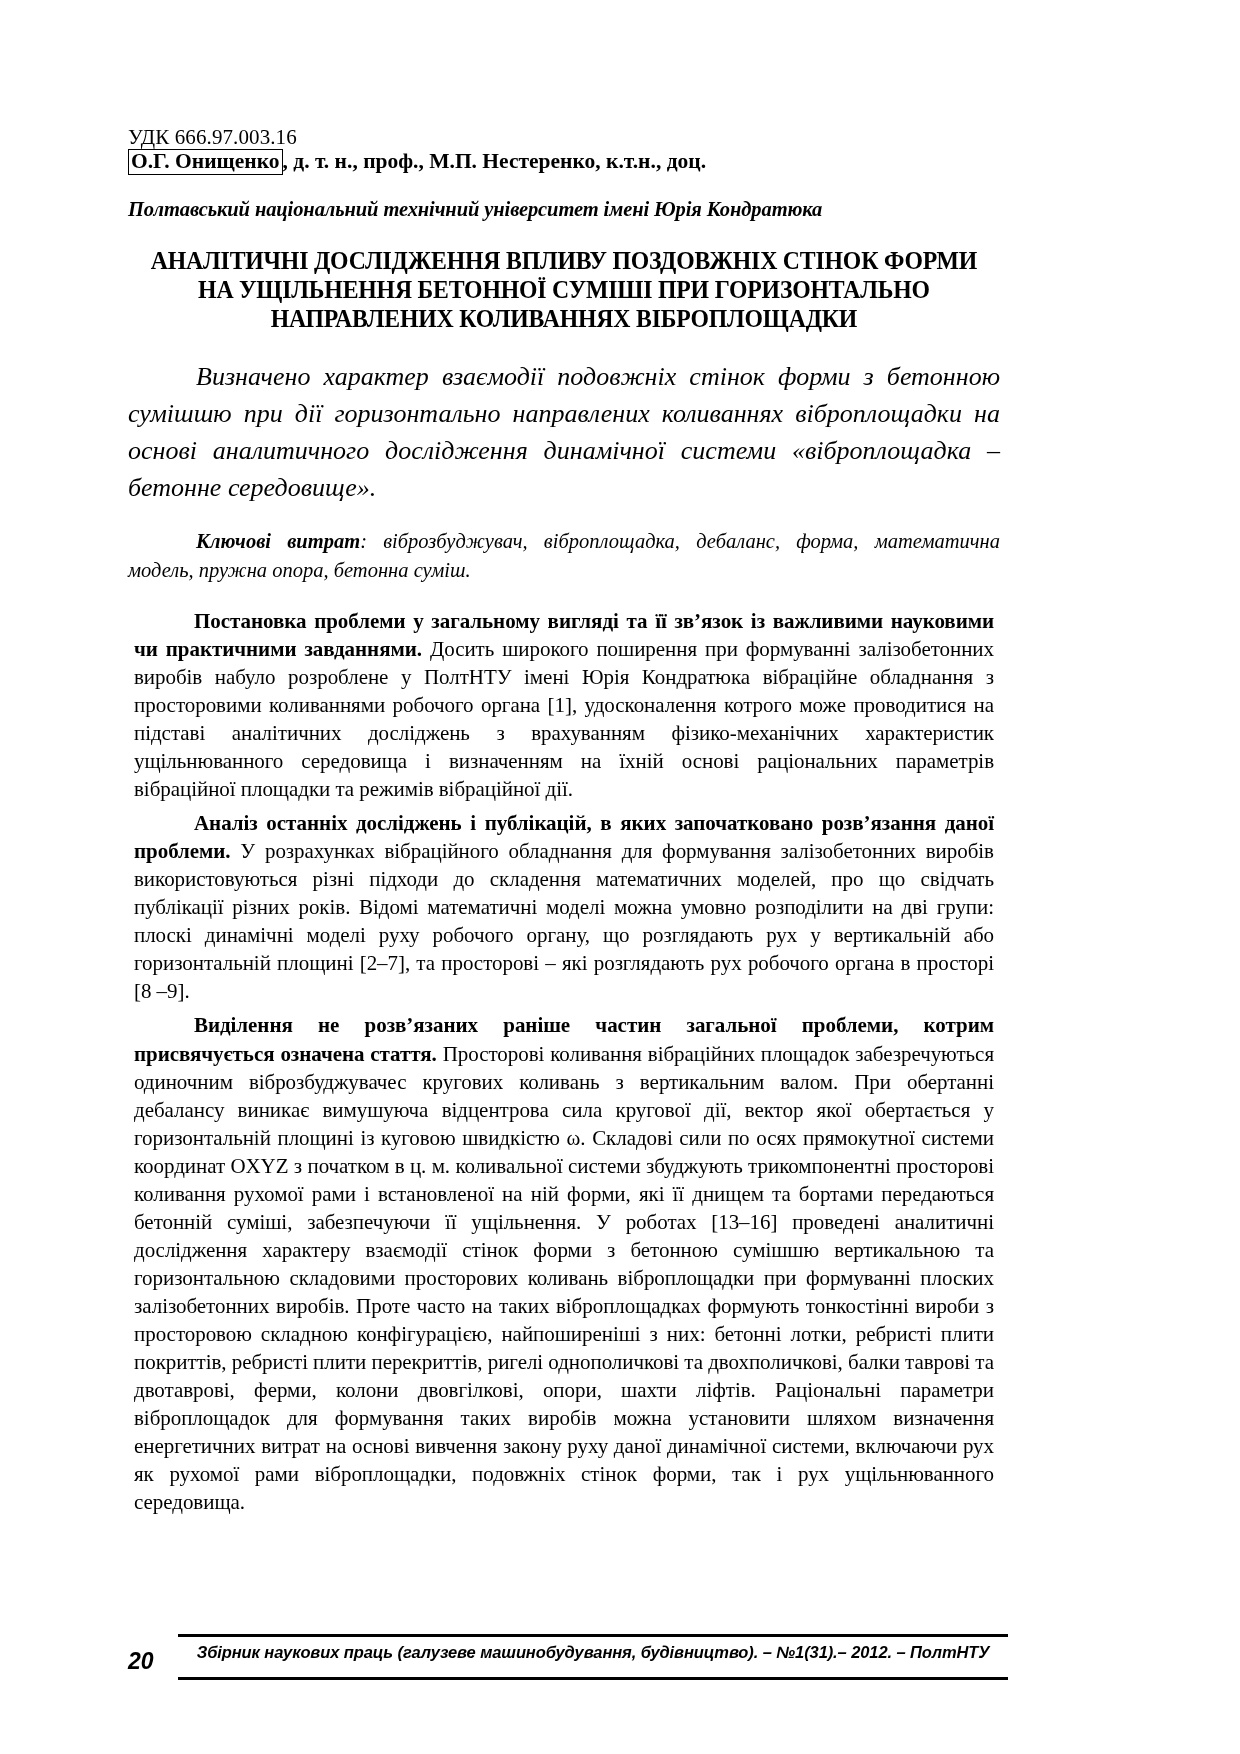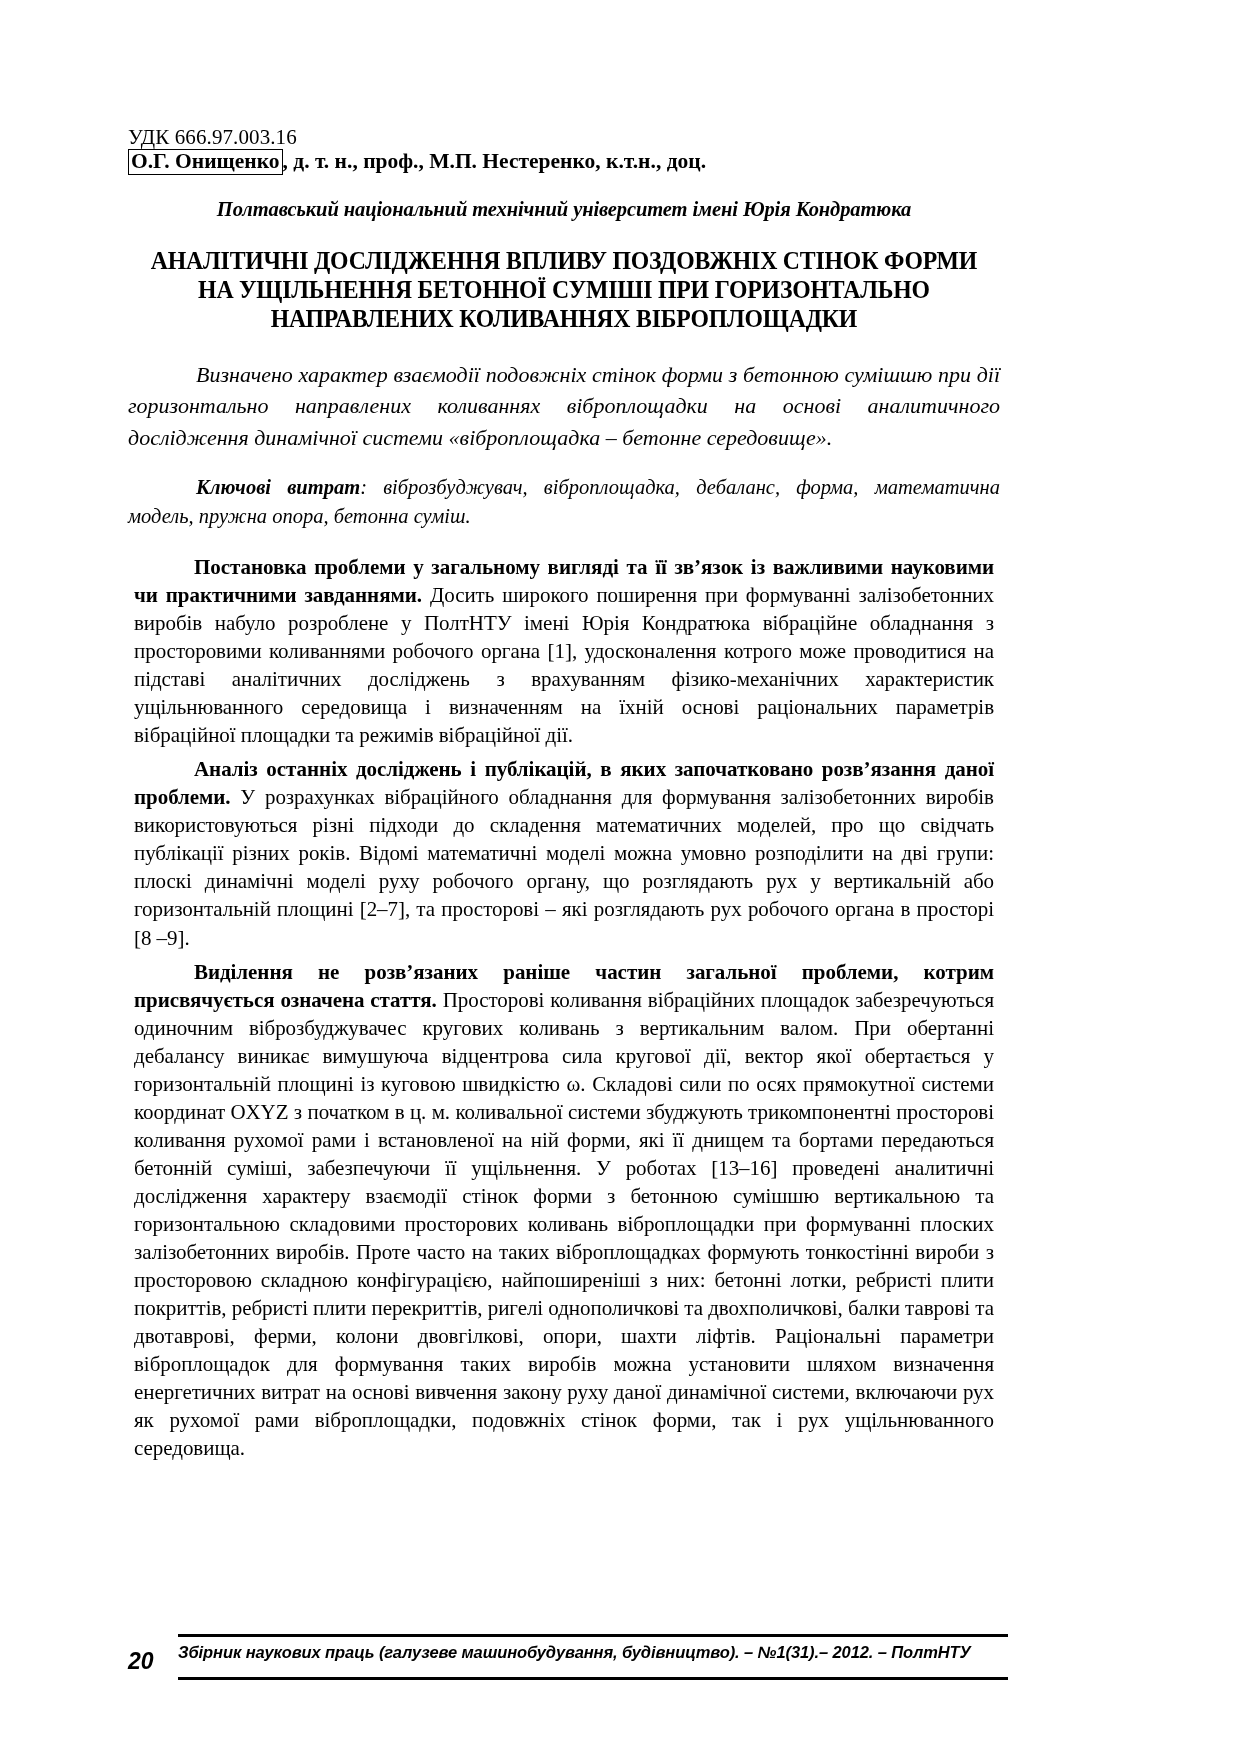--- a/index.html
+++ b/index.html
@@ -48,38 +48,37 @@
     line-height: 1.05;
   }
 
   .affiliation {
     margin-top: 23px;
     font-size: 20.5px;
     font-weight: bold;
     font-style: italic;
     line-height: 1.15;
     letter-spacing: -0.1px;
-    text-align: center;
   }
 
   .title {
     margin-top: 26px;
     font-size: 24.5px;
     font-weight: bold;
     text-align: center;
     line-height: 1.17;
     letter-spacing: -0.2px;
     transform: scaleX(0.97);
     transform-origin: center top;
   }
 
   
   .abstract {
     margin-top: 26px;
-    font-size: 22px;
+    font-size: 26px;
     font-style: italic;
     text-align: justify;
     line-height: 1.42;
     text-indent: 68px;
   }
   .keywords {
     margin-top: 20px;
     font-size: 20.5px;
     font-style: italic;
     text-align: justify;
@@ -132,21 +131,21 @@
     height: 46px;
     border-top: 3px solid #000;
     border-bottom: 3px solid #000;
     box-sizing: border-box;
   }
   .footer-text {
     position: absolute;
     left: 50px;
     right: 0;
     top: 9px;
-    text-align: left;
+    text-align: center;
     font-family: "Liberation Sans", "DejaVu Sans", sans-serif;
     font-size: 16.5px;
     font-weight: bold;
     font-style: italic;
     line-height: 1.2;
     letter-spacing: -0.1px;
   }
 </style>
 </head>
 <body>

